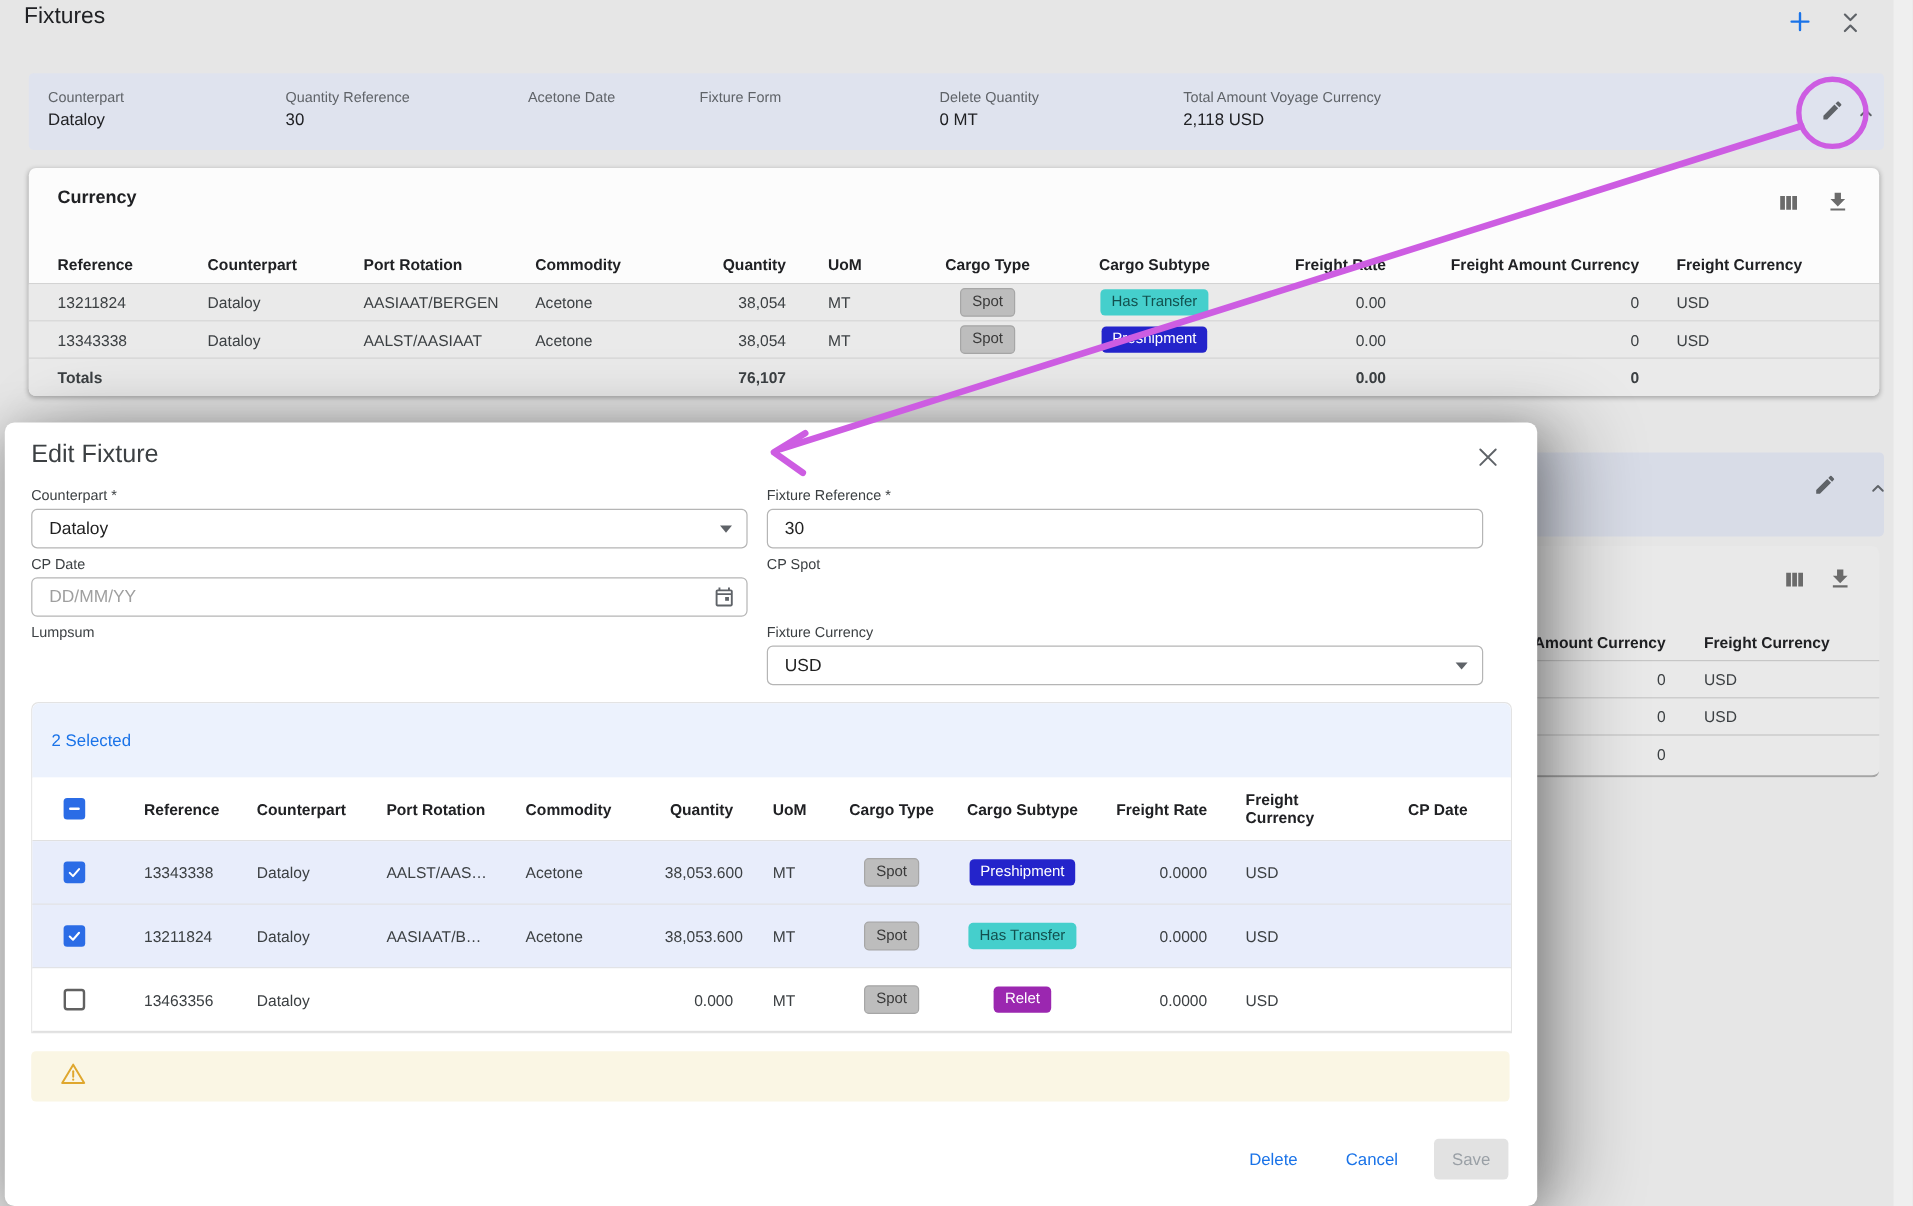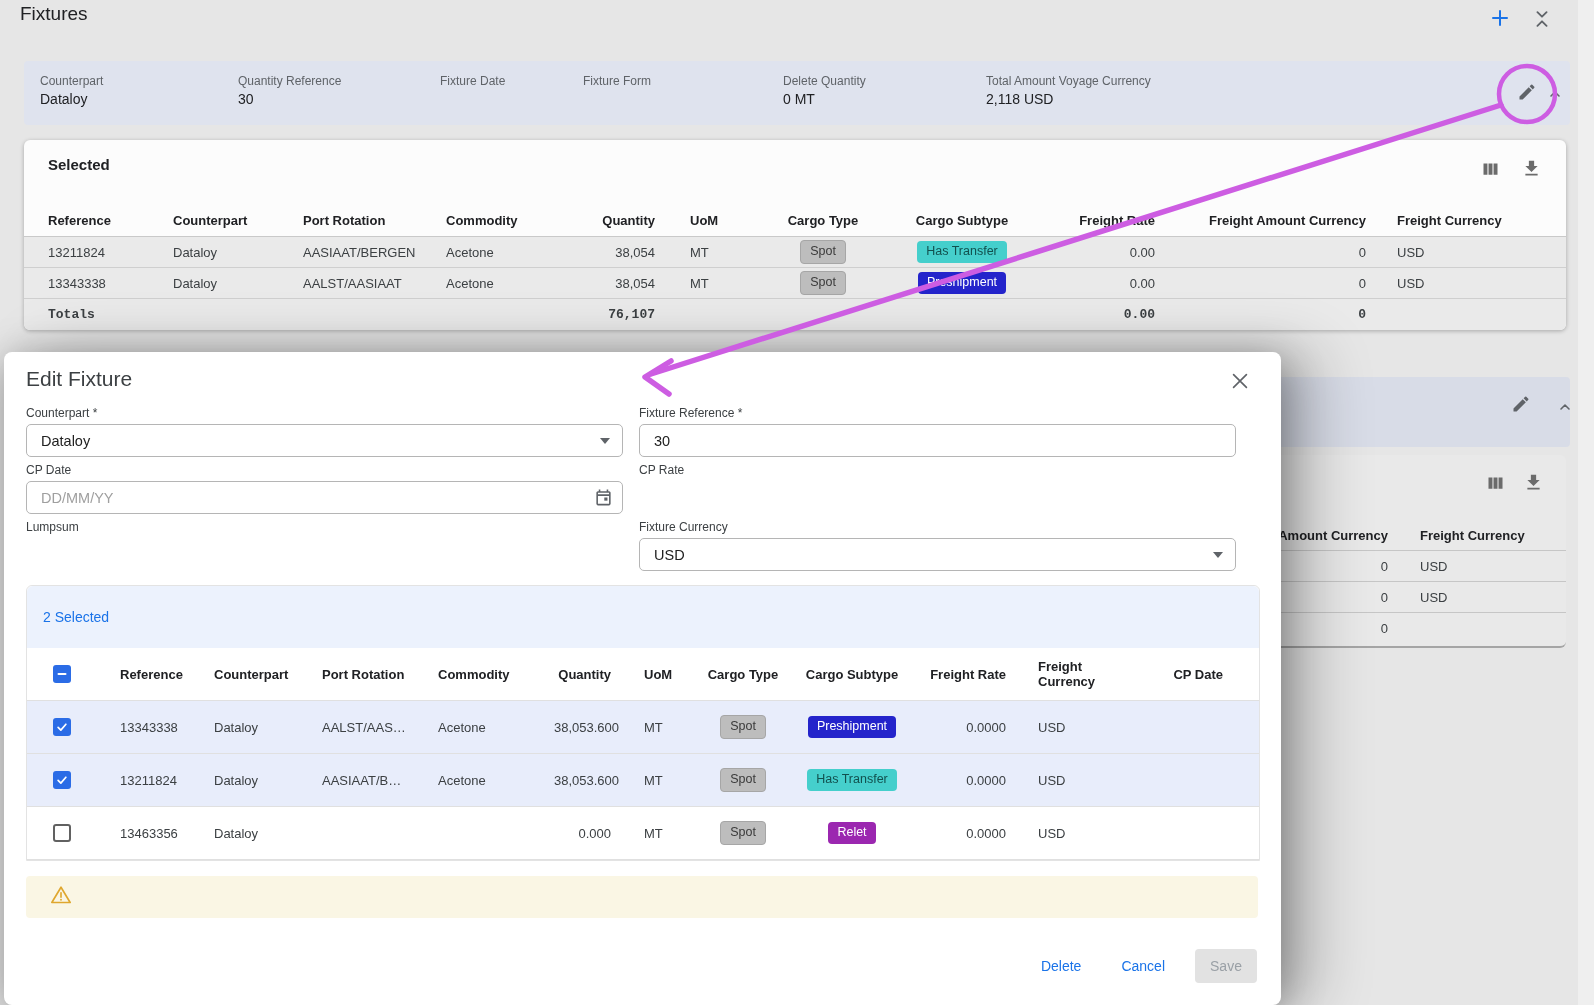--- a/index.html
+++ b/index.html
@@ -21,21 +21,21 @@
   
   .card1{left:24px;top:140px;width:1542px;height:190px;background:#fcfcfc;border-radius:6px;
          box-shadow:0 1px 4px rgba(0,0,0,.28);}
   .card-title{position:absolute;left:24px;top:16px;font-size:15px;font-weight:600;color:#202124;}
   .t1-head,.t1-row{display:grid;grid-template-columns:137px 130px 143px 135px 98px 77px 158px 120px 145px 211px 1fr;
       align-items:center;font-size:13px;box-sizing:border-box;}
   .t1-head{position:absolute;left:0;top:64px;width:1542px;height:33px;font-weight:600;color:#202124;
       border-bottom:1px solid #c9c9c9;}
   .t1-row{position:absolute;left:0;width:1542px;height:31px;background:#eaeaea;color:#3c4043;}
   .t1-row.sep{border-bottom:1px solid #cfcfcf;}
-  .t1-row.last{border-radius:0 0 6px 6px;font-family:Liberation Mono, monospace;}
+  .t1-row.last{border-radius:0 0 6px 6px;}
   .t1-head>*:nth-child(1),.t1-row>*:nth-child(1){padding-left:24px;}
   .t1-head>*:nth-child(2),.t1-row>*:nth-child(2),
   .t1-head>*:nth-child(3),.t1-row>*:nth-child(3),
   .t1-head>*:nth-child(4),.t1-row>*:nth-child(4){padding-left:12px;}
   .t1-head>*:nth-child(5),.t1-row>*:nth-child(5){padding-right:12px;text-align:right;}
   .t1-head>*:nth-child(6),.t1-row>*:nth-child(6){padding-left:23px;}
   .t1-head>*:nth-child(7),.t1-row>*:nth-child(7),
   .t1-head>*:nth-child(8),.t1-row>*:nth-child(8){text-align:center;}
   .t1-head>*:nth-child(9),.t1-row>*:nth-child(9),
   .t1-head>*:nth-child(10),.t1-row>*:nth-child(10){padding-right:12px;text-align:right;}
@@ -148,21 +148,21 @@
   <div class="abs band">
     <div class="band-field" style="left:16px;">
       <div class="band-label">Counterpart</div>
       <div class="band-value">Dataloy</div>
     </div>
     <div class="band-field" style="left:214px;">
       <div class="band-label">Quantity Reference</div>
       <div class="band-value">30</div>
     </div>
     <div class="band-field" style="left:416px;">
-      <div class="band-label">Fixture Date</div>
+      <div class="band-label">Acetone Date</div>
       <div class="band-value"></div>
     </div>
     <div class="band-field" style="left:559px;">
       <div class="band-label">Fixture Form</div>
       <div class="band-value"></div>
     </div>
     <div class="band-field" style="left:759px;">
       <div class="band-label">Delete Quantity</div>
       <div class="band-value">0 MT</div>
     </div>
@@ -180,21 +180,21 @@
     <button class="icon-btn" style="position:absolute;left:1521px;top:24px;width:20px;height:20px;">
       <span>
         <svg width="16" height="16" viewBox="0 0 24 24">
             <polyline points="6,15 12,9 18,15" fill="none" stroke="#5f6368" stroke-width="2.4" stroke-linecap="round" stroke-linejoin="round"></polyline>
           </svg>
       </span>
     </button>
   </div>
 
   <div class="abs card1">
-    <div class="card-title">Selected</div>
+    <div class="card-title">Currency</div>
     <button class="icon-btn" style="position:absolute;left:1453px;top:18px;width:26px;height:26px;">
       <span>
         <svg width="21" height="21" viewBox="0 0 24 24">
             <path d="M4 5h4.5v13H4zM9.75 5h4.5v13h-4.5zM15.5 5H20v13h-4.5z" fill="#6b6b6b"></path>
           </svg>
       </span>
     </button>
     <button class="icon-btn" style="position:absolute;left:1494px;top:17px;width:26px;height:26px;">
       <span>
         <svg width="21" height="21" viewBox="0 0 24 24">
@@ -337,21 +337,21 @@
         <input type="text" placeholder="DD/MM/YY" style="">
         <span class="cal-icon">
           <svg width="19" height="19" viewBox="0 0 24 24">
               <path d="M19 4h-1V2h-2v2H8V2H6v2H5c-1.1 0-2 .9-2 2v14c0 1.1.9 2 2 2h14c1.1 0 2-.9 2-2V6c0-1.1-.9-2-2-2zm0 16H5V10h14v10zM5 8V6h14v2H5z" fill="#5f6368"></path>
               <rect x="13" y="12" width="4" height="4" fill="#5f6368"></rect>
             </svg>
         </span>
       </div>
     </div>
     <div class="field f-right f-r2">
-      <div class="f-label">CP Rate</div>
+      <div class="f-label">CP Spot</div>
     </div>
     <div class="field f-left f-r3">
       <div class="f-label">Lumpsum</div>
     </div>
     <div class="field f-right f-r3">
       <div class="f-label">Fixture Currency</div>
       <div class="f-input">
         <input type="text" readonly="" value="USD" style="">
         <div class="caret"></div>
       </div>

